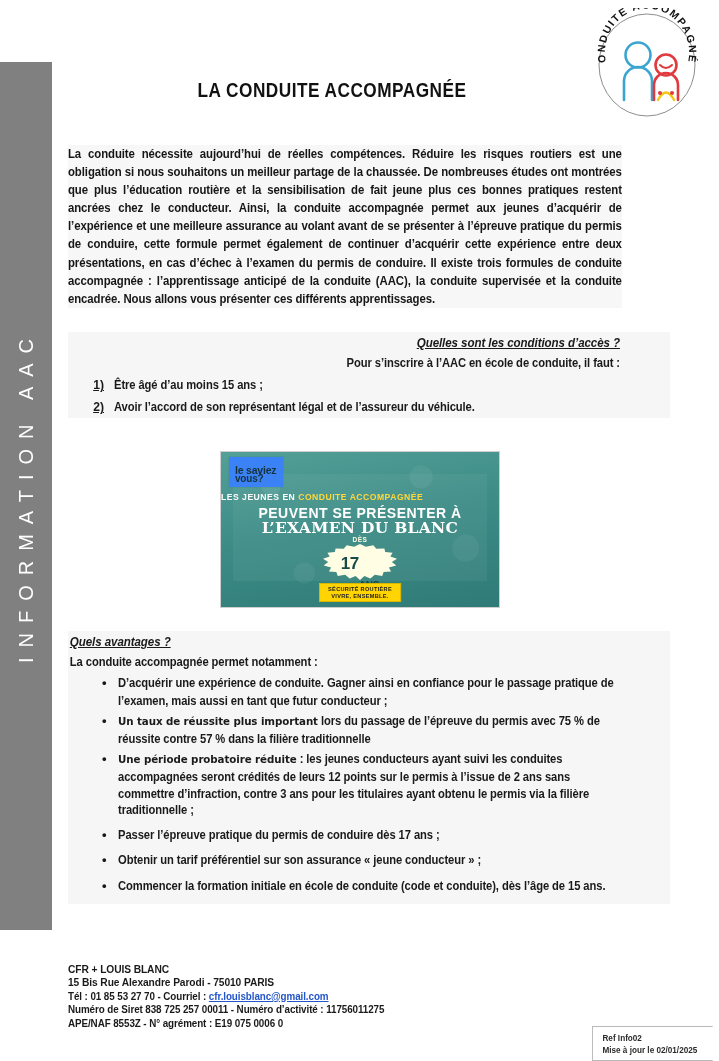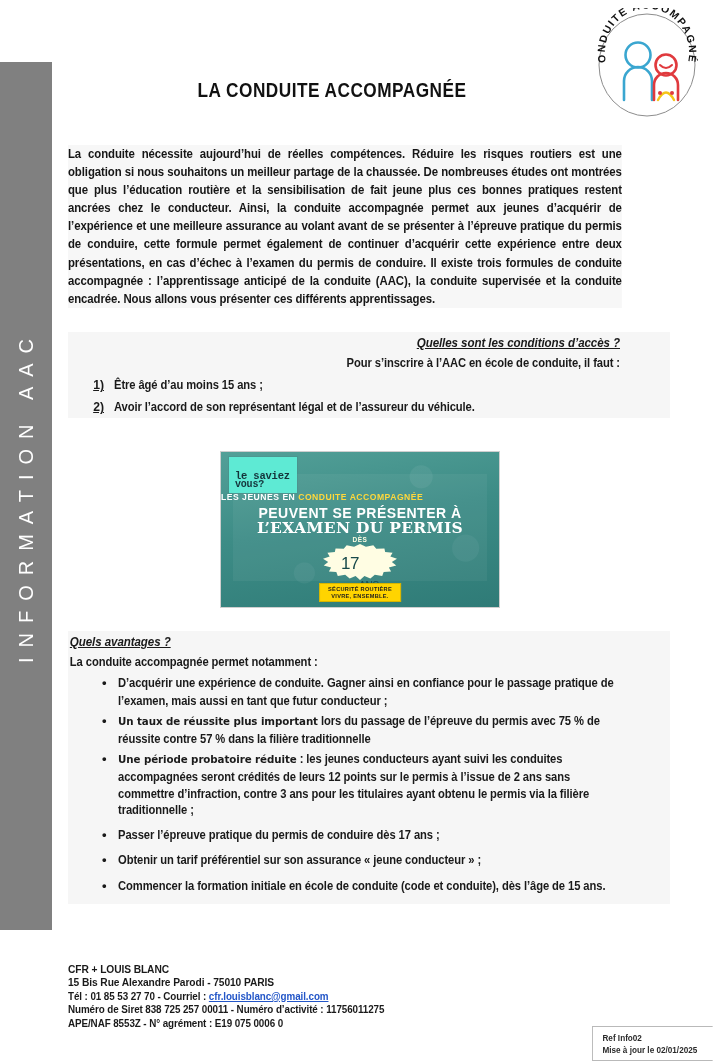--- a/index.html
+++ b/index.html
@@ -114,24 +114,23 @@
       radial-gradient(circle at 72% 16%, rgba(255,255,255,.06) 0 11px, transparent 12px),
       radial-gradient(circle at 88% 62%, rgba(255,255,255,.05) 0 13px, transparent 14px),
       radial-gradient(circle at 30% 78%, rgba(255,255,255,.05) 0 10px, transparent 11px),
       linear-gradient(170deg,#53a098 0%,#3d8c86 45%,#2f7b77 100%);
   }
   .ii-inner{
     position:absolute;left:12px;top:22px;right:12px;bottom:26px;
     background:rgba(255,255,255,.05);
   }
   .ii-badge{
-    position:absolute;left:8px;top:5px;background:#5eead4;
-    padding:14px 7px 3px 6px;line-height:1;
+    position:absolute;left:8px;top:5px;background:#3b82f6;
+    padding:8px 7px 3px 6px;line-height:1;
     box-shadow:0 0 0 1px rgba(0,0,0,.04);
-    font-family:Liberation Mono, monospace;
   }
   .ii-badge .l1{font-size:10.5px;font-weight:700;color:#14333a;letter-spacing:-.2px;}
   .ii-badge .l2{font-size:10px;font-weight:700;color:#14333a;letter-spacing:-.2px;margin-top:-2px;}
   .ii-l1{
     position:absolute;left:0;right:0;top:40px;text-align:left;
     font-size:8.6px;font-weight:700;letter-spacing:.5px;color:#ffffff;
   }
   .ii-l1 .hl{color:#ffd83b;}
   .ii-l2{
     position:absolute;left:0;right:0;top:53px;text-align:center;
@@ -149,21 +148,21 @@
   .ii-star .burst{
     position:absolute;inset:0;background:#fffde3;
     clip-path:polygon(50% 0%,58% 7%,68% 3%,72% 12%,83% 11%,84% 20%,94% 22%,91% 31%,100% 37%,93% 45%,99% 54%,89% 59%,92% 69%,82% 70%,80% 80%,70% 77%,64% 86%,56% 80%,50% 90%,44% 80%,36% 86%,30% 77%,20% 80%,18% 70%,8% 69%,11% 59%,1% 54%,7% 45%,0% 37%,9% 31%,6% 22%,16% 20%,17% 11%,28% 12%,32% 3%,42% 7%);
   }
   .ii-des{
     position:absolute;left:50%;top:-8px;transform:translateX(-50%);
     font-size:6.5px;font-weight:700;color:#fffde3;letter-spacing:.5px;
   }
   .ii-age{
     position:absolute;inset:0;display:flex;align-items:center;justify-content:center;
-    color:#17494a;font-weight:400;
+    color:#17494a;font-weight:700;
   }
   .ii-age .n{font-size:17px;letter-spacing:-.5px;}
   .ii-age .u{font-size:10px;letter-spacing:-.2px;margin-top:42px;}
   .ii-foot{
     position:absolute;left:50%;bottom:5px;transform:translateX(-50%);
     background:#ffd400;padding:2px 8px;text-align:center;line-height:1.15;
     border:1px solid #d8b500;
   }
   .ii-foot .f1{font-size:5.6px;font-weight:700;color:#1d1d1d;letter-spacing:.3px;}
   .ii-foot .f2{font-size:5.6px;font-weight:700;color:#1d1d1d;letter-spacing:.3px;}
@@ -241,21 +240,21 @@
     <div class="ii-bg"></div>
     <div class="ii-inner"></div>
     <div class="ii-badge">
       <div class="l1">le saviez</div>
       <div class="l2">vous?</div>
     </div>
     <div class="ii-l1">
       <span>LES JEUNES EN </span><span class="hl">CONDUITE ACCOMPAGNÉE</span>
     </div>
     <div class="ii-l2">PEUVENT SE PRÉSENTER À</div>
-    <div class="ii-l3">L’EXAMEN DU PERMIS</div>
+    <div class="ii-l3">L’EXAMEN DU BLANC</div>
     <div class="ii-star">
       <div class="burst"></div>
       <div class="ii-des">DÈS</div>
       <div class="ii-age">
         <span class="n">17</span>
           <span class="u">ANS</span>
       </div>
     </div>
     <div class="ii-foot">
       <div class="f1">SÉCURITÉ ROUTIÈRE</div>

